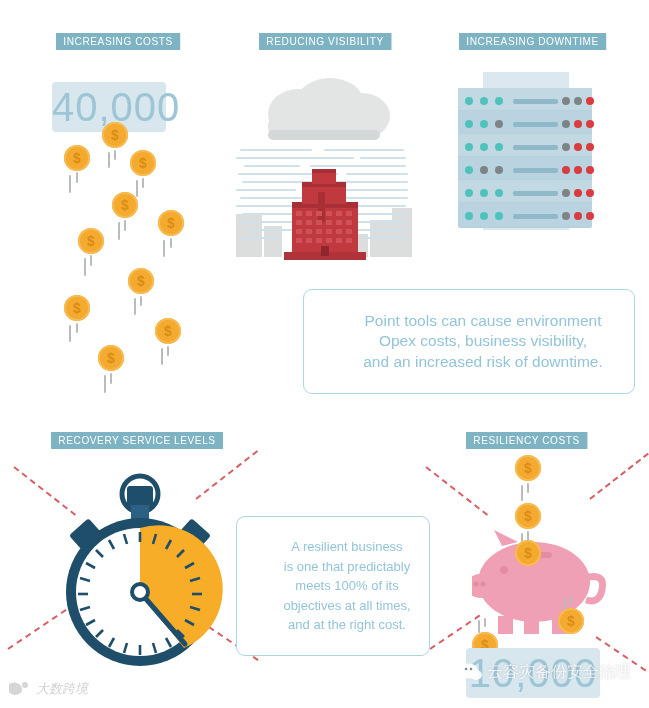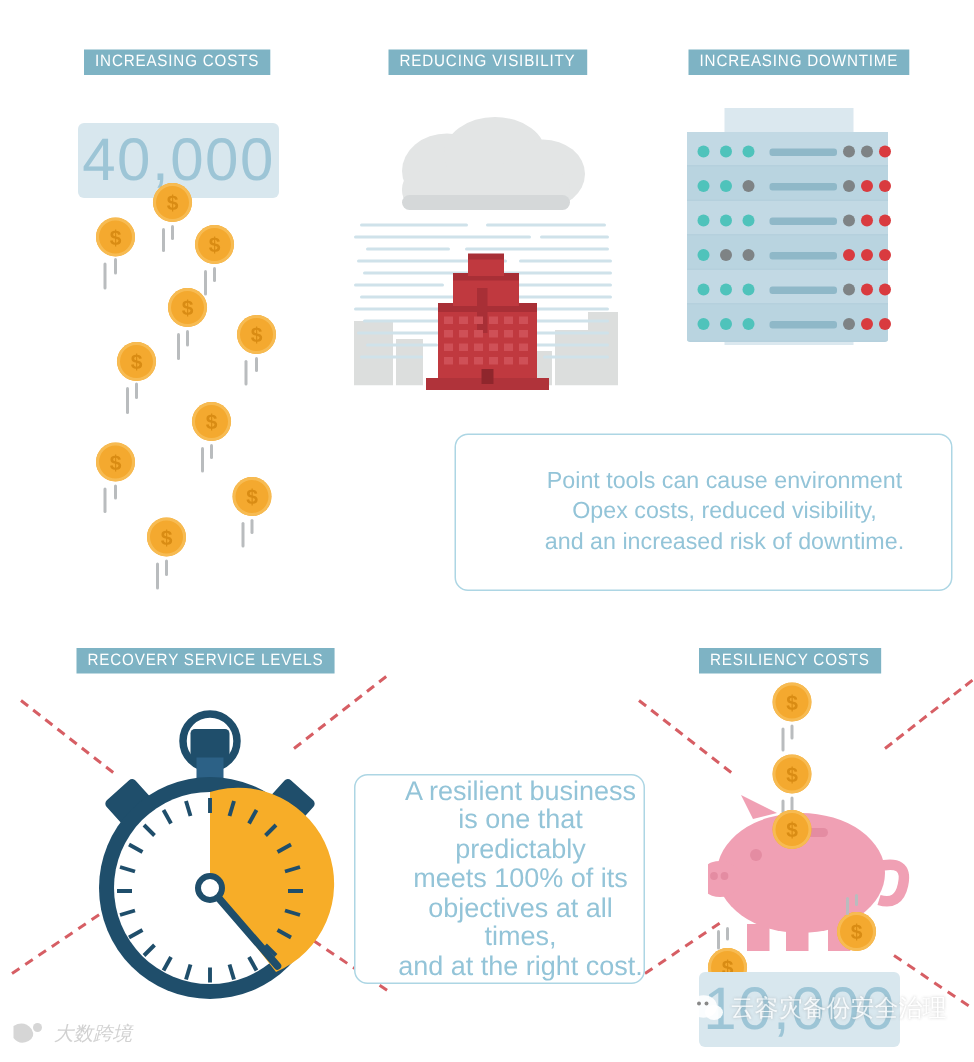--- a/index.html
+++ b/index.html
@@ -96,21 +96,21 @@
 </style>
 </head>
 <body>
 
 <div class="stage">
 
   <div class="badge" style="left:56px;top:33px;">INCREASING COSTS</div>
   <div class="badge" style="left:259px;top:33px;">REDUCING VISIBILITY</div>
   <div class="badge" style="left:459px;top:33px;">INCREASING DOWNTIME</div>
 
-  <div class="numplate" style="left:52px;top:82px;width:134px;height:50px;line-height:50px;">40,000</div>
+  <div class="numplate" style="left:52px;top:82px;width:114px;height:50px;line-height:50px;">40,000</div>
 
   <div>
     <div class="coin" style="left:102px;top:122px;">$</div>
     <div class="trail" style="left:108px;top:152px;height:16px;"></div>
     <div class="trail" style="left:114px;top:150px;height:10px;"></div>
 
     <div class="coin" style="left:64px;top:145px;">$</div>
     <div class="trail" style="left:69px;top:175px;height:18px;"></div>
     <div class="trail" style="left:76px;top:172px;height:11px;"></div>
 
@@ -304,21 +304,21 @@
       <div class="bar" style="left:513px;top:214px;width:45px;"></div>
       <div class="dot" style="left:562px;top:212px;background:#7e8385;"></div>
       <div class="dot" style="left:574px;top:212px;background:#d93b3f;"></div>
       <div class="dot" style="left:586px;top:212px;background:#d93b3f;"></div>
     </div>
   </div>
 
   <div class="infobox" style="left:303px;top:289px;width:332px;height:105px;">
     <div>
       <span>Point tools can cause environment</span>
-      <span>Opex costs, reduced visibility,</span>
+      <span>Opex costs, business visibility,</span>
       <span>and an increased risk of downtime.</span>
     </div>
   </div>
 
   <div class="badge" style="left:51px;top:432px;">RECOVERY SERVICE LEVELS</div>
   <div class="badge" style="left:466px;top:432px;">RESILIENCY COSTS</div>
 
   <div>
     <div class="ray" style="left:14px;top:466px;width:78px;transform:rotate(38deg);"></div>
     <div class="ray" style="left:196px;top:498px;width:78px;transform:rotate(-38deg);"></div>
@@ -370,21 +370,21 @@
       <line x1="41" y1="91" x2="50" y2="96"></line>
       <line x1="51" y1="78" x2="58" y2="85"></line>
       <line x1="64" y1="68" x2="69" y2="77"></line>
       <line x1="79" y1="62" x2="82" y2="72"></line>
     </g>
 
     <line x1="95" y1="120" x2="140" y2="172" stroke="#1f4e6b" stroke-width="5" stroke-linecap="round"></line>
     <circle cx="95" cy="120" r="8" fill="#ffffff" stroke="#1f4e6b" stroke-width="4"></circle>
   </svg>
 
-  <div class="infobox" style="left:236px;top:516px;width:194px;height:140px;font-size:18px;line-height:19.5px;">
+  <div class="infobox" style="left:236px;top:516px;width:194px;height:140px;font-size:13px;line-height:19.5px;">
     <div>
       <span>A resilient business</span>
       <span>is one that predictably</span>
       <span>meets 100% of its</span>
       <span>objectives at all times,</span>
       <span>and at the right cost.</span>
     </div>
   </div>
 
   <svg class="sh" style="left:472px;top:528px;" width="140" height="112">

